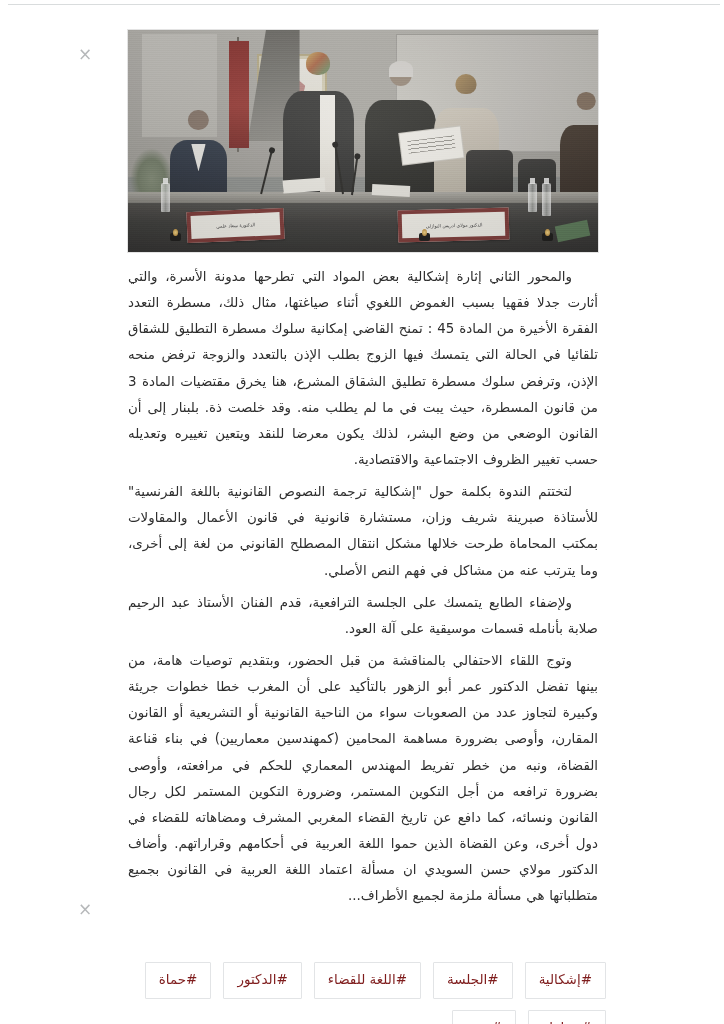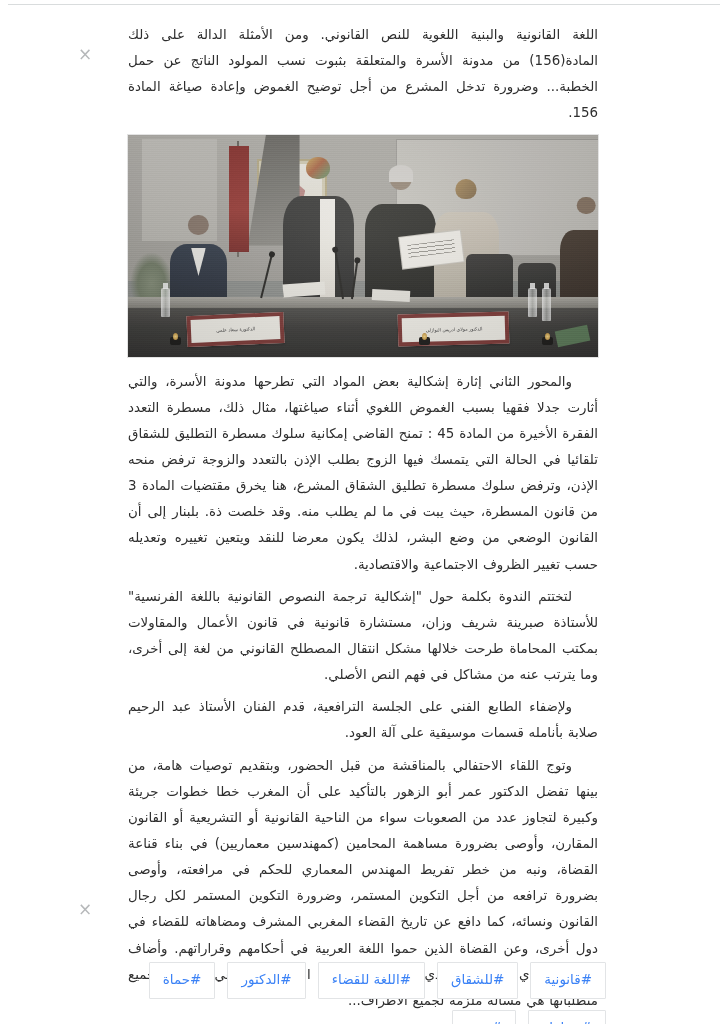--- a/index.html
+++ b/index.html
@@ -356,21 +356,21 @@
     display: flex;
     flex-wrap: wrap;
     flex-direction: row;
     justify-content: flex-start;
     gap: 11px 12px;
     direction: rtl;
   }
   .tag {
     border: 1px solid #e2e4e6;
     background: #ffffff;
-    color: #3b82f6;
+    color: #7f1d1d;
     font-size: 13.5px;
     line-height: 1;
     padding: 10px 13px 11px 13px;
     white-space: nowrap;
     cursor: pointer;
     border-radius: 1px;
     box-shadow: 0 0 0 0 rgba(0,0,0,0);
   }
 </style>
 </head>
@@ -378,21 +378,20 @@
 
 <div class="page">
 
   <div class="top-rule"></div>
 
   <div class="close-x top">×</div>
   <div class="close-x bottom">×</div>
 
   <div class="article">
 
-    <p class="para lead">اللغة القانونية والبنية اللغوية للنص القانوني. ومن الأمثلة الدالة على ذلك المادة(156) من مدونة الأسرة والمتعلقة بثبوت نسب المولود الناتج عن حمل الخطبة... وضرورة تدخل المشرع من أجل توضيح الغموض وإعادة صياغة المادة 156.</p>
 
     <div class="figure">
       <div class="photo">
 
         <div class="ph-wall"></div>
         <div class="ph-screen"></div>
         <div class="ph-screen2"></div>
 
         <div class="ph-frame">
           <div class="ph-frame-in">
@@ -468,29 +467,29 @@
 
         <div class="ph-vignette"></div>
         <div class="ph-grain"></div>
       </div>
     </div>
 
     <p class="para indent">والمحور الثاني إثارة إشكالية بعض المواد التي تطرحها مدونة الأسرة، والتي أثارت جدلا فقهيا بسبب الغموض اللغوي أثناء صياغتها، مثال ذلك، مسطرة التعدد الفقرة الأخيرة من المادة 45 : تمنح القاضي إمكانية سلوك مسطرة التطليق للشقاق تلقائيا في الحالة التي يتمسك فيها الزوج بطلب الإذن بالتعدد والزوجة ترفض منحه الإذن، وترفض سلوك مسطرة تطليق الشقاق المشرع، هنا يخرق مقتضيات المادة 3 من قانون المسطرة، حيث يبت في ما لم يطلب منه. وقد خلصت ذة. بلبنار إلى أن القانون الوضعي من وضع البشر، لذلك يكون معرضا للنقد ويتعين تغييره وتعديله حسب تغيير الظروف الاجتماعية والاقتصادية.</p>
 
     <p class="para indent">لتختتم الندوة بكلمة حول "إشكالية ترجمة النصوص القانونية باللغة الفرنسية" للأستاذة صبرينة شريف وزان، مستشارة قانونية في قانون الأعمال والمقاولات بمكتب المحاماة طرحت خلالها مشكل انتقال المصطلح القانوني من لغة إلى أخرى، وما يترتب عنه من مشاكل في فهم النص الأصلي.</p>
 
-    <p class="para indent">ولإضفاء الطابع الفني على الجلسة الترافعية، قدم الفنان الأستاذ عبد الرحيم صلابة بأنامله قسمات موسيقية على آلة العود.</p>
+    <p class="para indent">ولإضفاء الطابع يتمسك على الجلسة الترافعية، قدم الفنان الأستاذ عبد الرحيم صلابة بأنامله قسمات موسيقية على آلة العود.</p>
 
     <p class="para indent">وتوج اللقاء الاحتفالي بالمناقشة من قبل الحضور، وبتقديم توصيات هامة، من بينها تفضل الدكتور عمر أبو الزهور بالتأكيد على أن المغرب خطا خطوات جريئة وكبيرة لتجاوز عدد من الصعوبات سواء من الناحية القانونية أو التشريعية أو القانون المقارن، وأوصى بضرورة مساهمة المحامين (كمهندسين معماريين) في بناء قناعة القضاة، ونبه من خطر تفريط المهندس المعماري للحكم في مرافعته، وأوصى بضرورة ترافعه من أجل التكوين المستمر، وضرورة التكوين المستمر لكل رجال القانون ونسائه، كما دافع عن تاريخ القضاء المغربي المشرف ومضاهاته للقضاء في دول أخرى، وعن القضاة الذين حموا اللغة العربية في أحكامهم وقراراتهم. وأضاف الدكتور مولاي حسن السويدي ان مسألة اعتماد اللغة العربية في القانون بجميع متطلباتها هي مسألة ملزمة لجميع الأطراف...</p>
 
   </div>
 
   <div class="tags">
-    <span class="tag">#قانونية</span>
-    <span class="tag">#للشقاق</span>
+    <span class="tag">#إشكالية</span>
+    <span class="tag">#الجلسة</span>
     <span class="tag">#اللغة للقضاء</span>
     <span class="tag">#الدكتور</span>
     <span class="tag">#حماة</span>
     <span class="tag">#محاماة</span>
     <span class="tag">#ندوة</span>
   </div>
 
 </div>
 
 </body></html>

